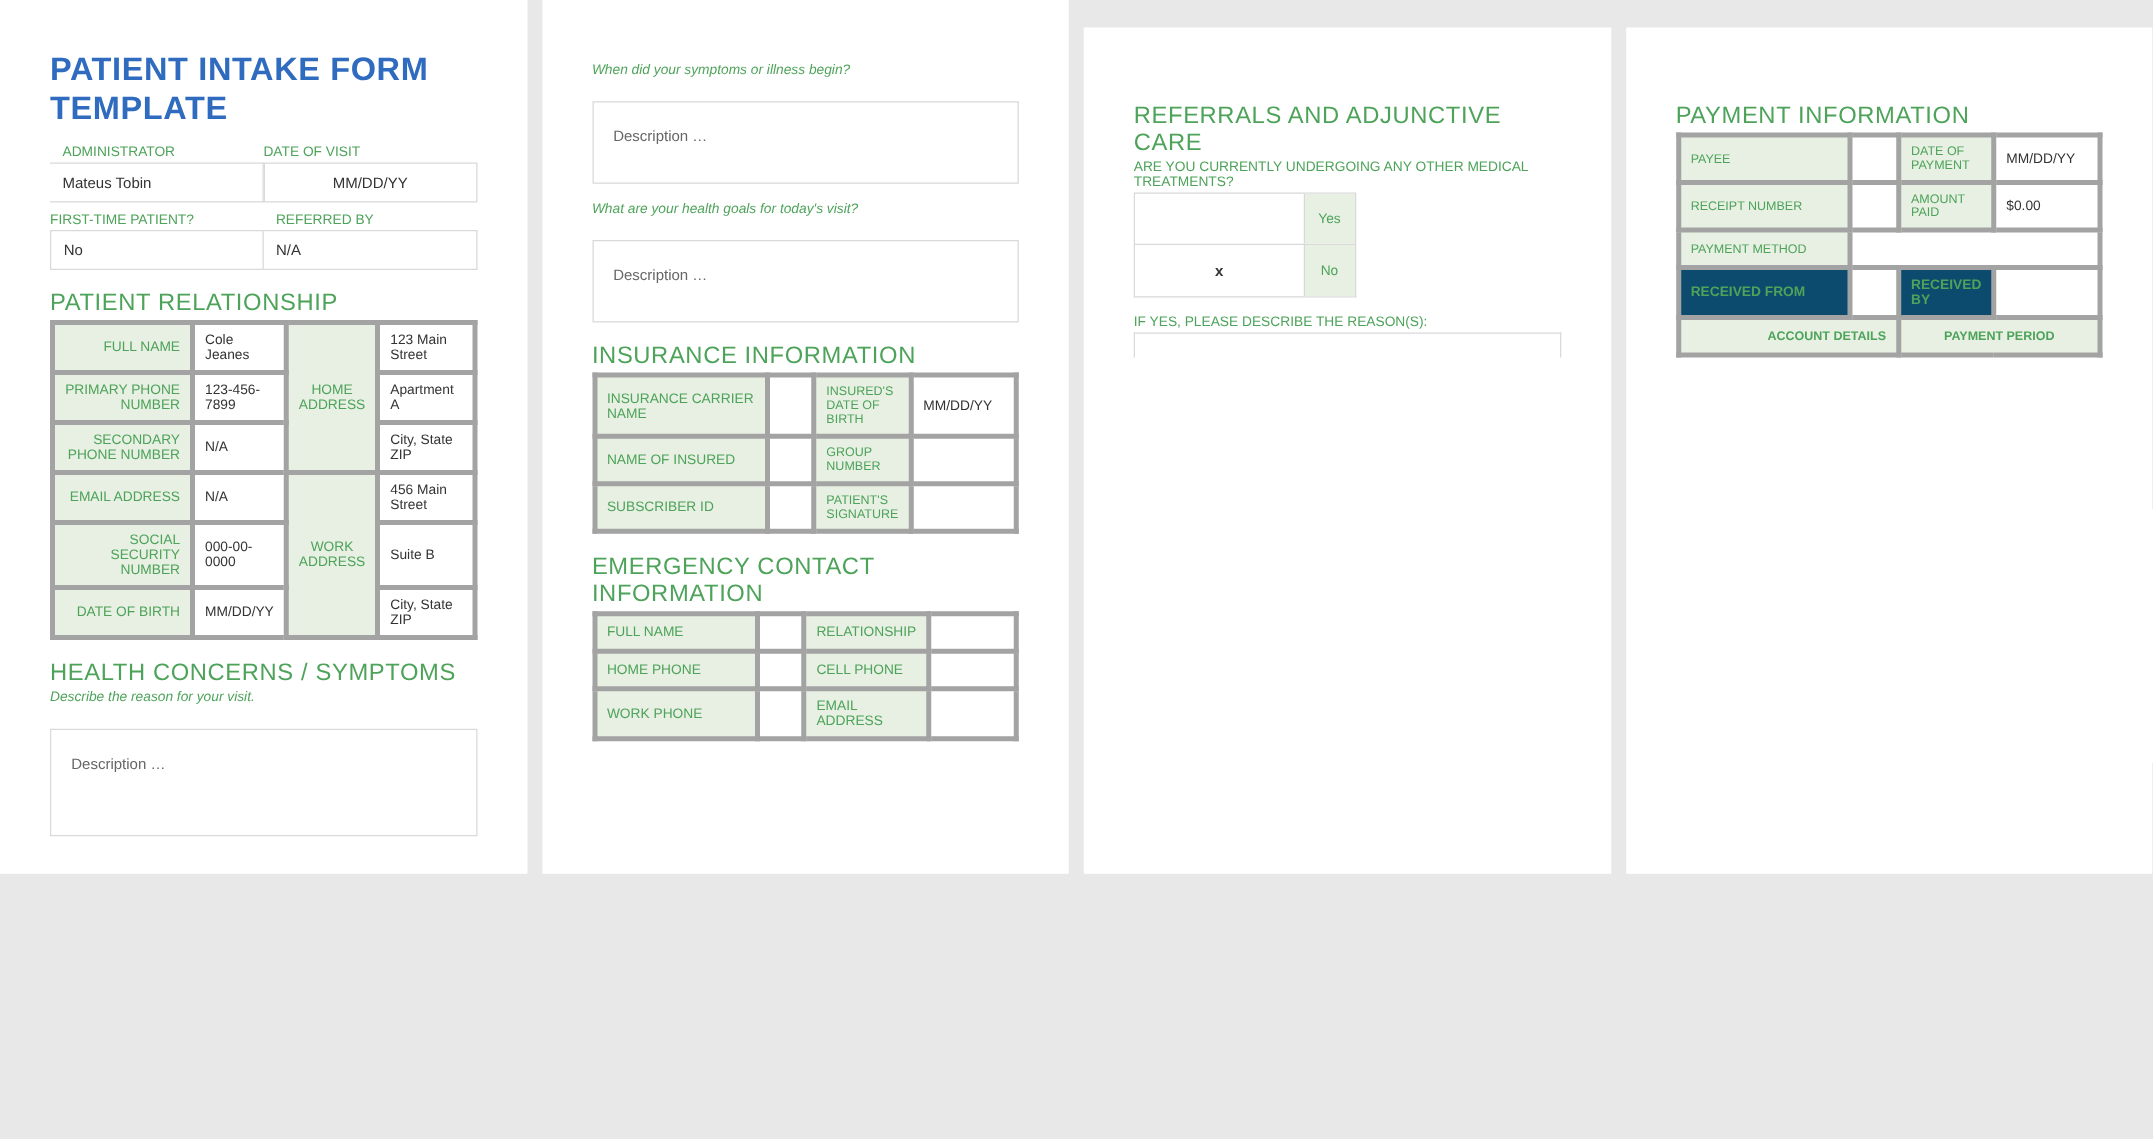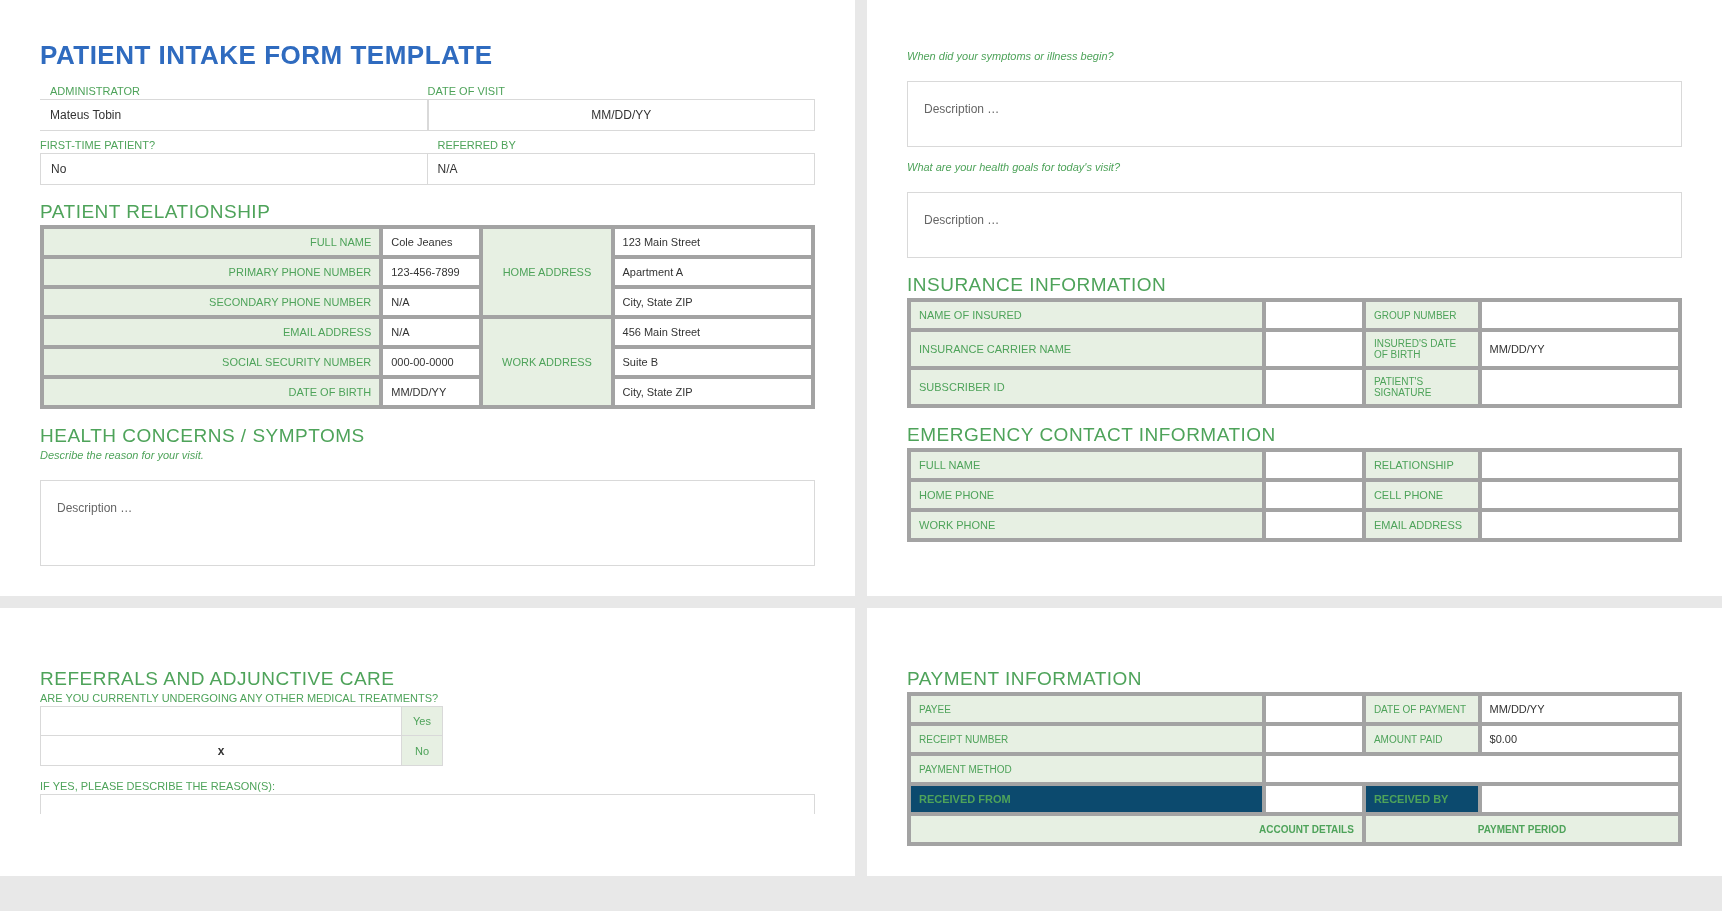--- a/index.html
+++ b/index.html
@@ -6,32 +6,32 @@
   body {
     margin: 0;
     background: #e8e8e8;
     font-family: "Century Gothic", "Avant Garde", Avenir, sans-serif;
     font-size: 12px;
     color: #333;
     padding: 0;
   }
   .grid {
     display: grid;
-    grid-template-columns: 1fr 1fr;
+    grid-template-columns: 1fr 1fr 1fr 1fr;
     grid-template-rows: auto auto;
     gap: 12px;
     padding: 0;
   }
   .page {
     background: #fff;
     padding: 30px 40px;
     min-height: 400px;
   }
   .page.tall { min-height: 570px; }
-  .page.short { min-height: 200px; }
+  .page.short { min-height: 200px; margin-top: 22px; }
   h1.title {
     color: #2f6bbf;
     font-weight: 700;
     font-size: 26px;
     letter-spacing: 0.5px;
     margin: 10px 0 14px 0;
   }
   .label-sm {
     color: #4ea35a;
     font-size: 11px;
@@ -101,21 +101,21 @@
   .textarea-box {
     border: 1px solid #d9d9d9;
     padding: 20px 16px 50px 16px;
     margin-top: 19px;
     font-size: 12px;
     color: #666;
   }
   .yn-row {
     display: flex;
     border: 1px solid #d9d9d9;
-    height: 30px;
+    height: 42px;
   }
   .yn-row .wide {
     flex: 1;
     border-right: 1px solid #d9d9d9;
     display: flex;
     align-items: center;
     justify-content: center;
     font-size: 12px;
     font-weight: 600;
   }
@@ -220,30 +220,30 @@
     <h2 class="section">INSURANCE INFORMATION</h2>
     <table class="tbl">
       <colgroup>
           <col style="width:46%">
           <col style="width:13%">
           <col style="width:15%">
           <col style="width:26%">
         </colgroup>
       <tbody>
           <tr>
-        <td class="lab-l">NAME OF INSURED</td>
-        <td></td>
-        <td class="lab-l" style="font-size:10px">GROUP NUMBER</td>
-        <td></td>
-      </tr>
-      <tr>
         <td class="lab-l">INSURANCE CARRIER NAME</td>
         <td></td>
         <td class="lab-l" style="font-size:10px">INSURED'S DATE OF BIRTH</td>
         <td>MM/DD/YY</td>
+      </tr>
+      <tr>
+        <td class="lab-l">NAME OF INSURED</td>
+        <td></td>
+        <td class="lab-l" style="font-size:10px">GROUP NUMBER</td>
+        <td></td>
       </tr>
       <tr>
         <td class="lab-l">SUBSCRIBER ID</td>
         <td></td>
         <td class="lab-l" style="font-size:10px">PATIENT'S SIGNATURE</td>
         <td></td>
       </tr>
     </tbody>
       </table>
 

